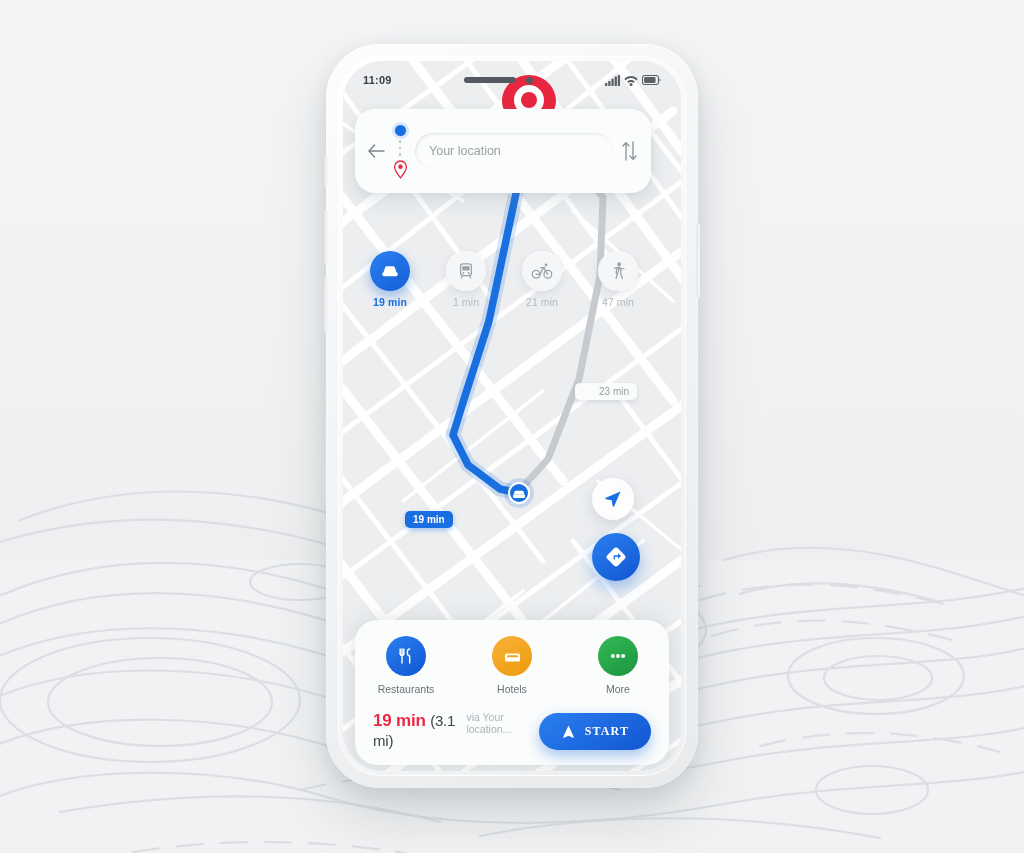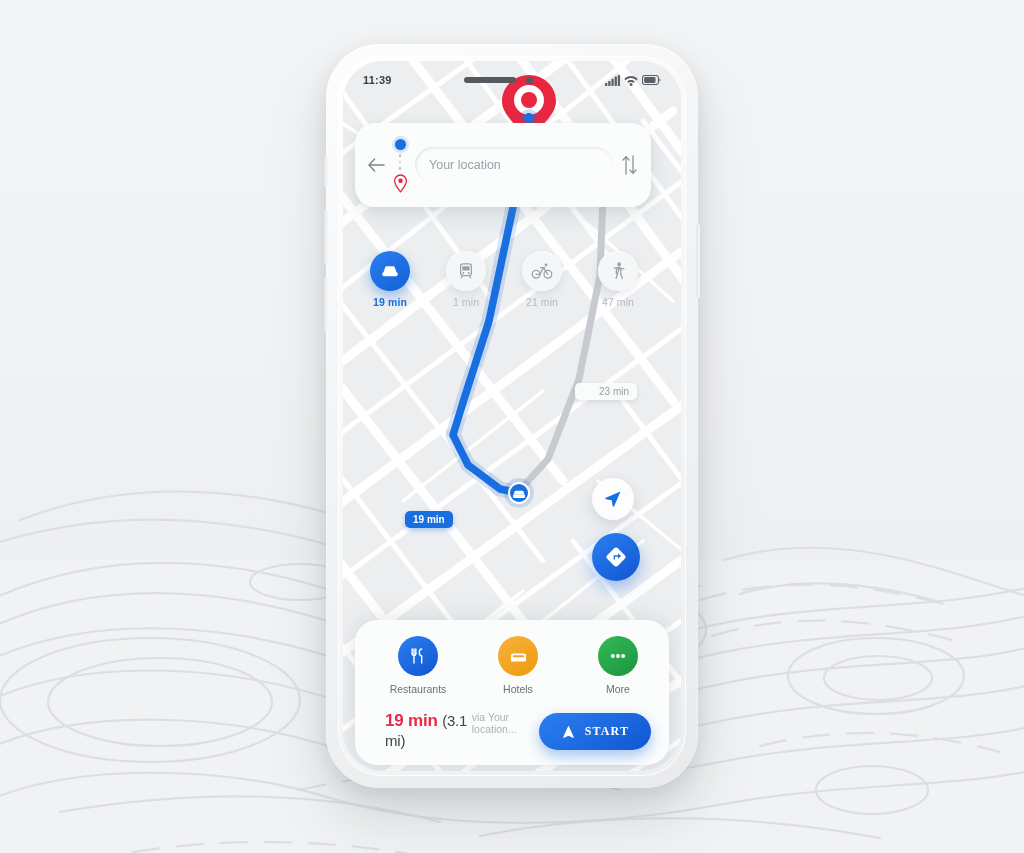--- a/index.html
+++ b/index.html
@@ -60,21 +60,21 @@
   #notchArea { flex:1; display:flex; align-items:center; justify-content:center; gap:10px; }
   #speaker { width:52px; height:6px; border-radius:3px; background:#55595f; }
   #camera { width:7px; height:7px; border-radius:50%; background:#55595f; }
   #statusIcons { display:flex; align-items:center; gap:4px; }
 
   
   #map { position:absolute; inset:0; background:#eceef0; }
 
   
   #searchPanel {
-    position:absolute; left:12px; top:62px; width:296px;
+    position:absolute; left:12px; top:48px; width:296px;
     background:#fbfcfc; border-radius:20px; padding:14px 12px 14px 12px;
     box-shadow:0 8px 20px rgba(130,138,148,0.18), 0 2px 6px rgba(130,138,148,0.10);
     z-index:20;
     display:flex; align-items:center; gap:6px;
   }
   #backBtn { width:18px; flex:0 0 18px; display:flex; align-items:center; justify-content:center; cursor:pointer; }
   #dotsCol { width:18px; flex:0 0 18px; display:flex; flex-direction:column; align-items:center; gap:4px; padding-top:2px; }
   .origin-dot {
     width:11px; height:11px; border-radius:50%; background:#1a6fe0;
     box-shadow:0 0 0 3px rgba(26,111,224,0.16);
@@ -126,21 +126,21 @@
   #fabLocate { left:249px; top:417px; width:42px; height:42px; background:#fdfdfd;
     box-shadow:0 5px 13px rgba(140,148,158,0.28), inset 0 1px 1px rgba(255,255,255,.9); }
   #fabNav { left:249px; top:472px; width:48px; height:48px;
     background:linear-gradient(145deg,#2b7ff0,#1156d2);
     box-shadow:0 7px 16px rgba(26,111,224,0.40); }
 
   
   #bottomCard {
     position:absolute; left:12px; bottom:6px; width:314px;
     background:#fbfcfc; border-radius:22px; z-index:22;
-    padding:16px 14px 14px 26px;
+    padding:16px 14px 14px 14px;
     box-shadow:0 -4px 22px rgba(140,148,158,0.16), 0 6px 16px rgba(140,148,158,0.12);
   }
   #categories { display:flex; justify-content:space-between; padding:0 6px; }
   .cat { width:62px; display:flex; flex-direction:column; align-items:center; gap:7px; cursor:pointer; }
   .cat-circ { width:40px; height:40px; border-radius:50%; display:flex; align-items:center; justify-content:center; }
   .cat-label { font-size:10.5px; color:#6b7178; }
 
   #routeBar { display:flex; align-items:center; justify-content:space-between;
               margin-top:16px; padding:0 4px; }
   #routeInfo { display:flex; flex-direction:row; gap:3px; }
@@ -286,21 +286,21 @@
       </div>
       <div id="fabNav" class="fab">
         <svg width="24" height="24" viewBox="0 0 24 24">
           <rect x="4.5" y="4.5" width="15" height="15" rx="3" transform="rotate(45 12 12)" fill="#ffffff"></rect>
           <path d="M11 14.6 V 11.8 h 3.1 v 1.9 L 17 11 l -2.9 -2.7 v 1.9 h -4.4 v 4.4 Z" fill="#1a6fe0"></path>
         </svg>
       </div>
     </div>
 
     <div id="statusbar">
-      <div id="clock">11:39</div>
+      <div id="clock">11:09</div>
       <div id="notchArea">
         <div id="speaker"></div>
         <div id="camera"></div>
       </div>
       <div id="statusIcons">
         <svg width="15" height="11" viewBox="0 0 15 11">
           <rect x="0" y="8" width="2.3" height="3" rx="0.6" fill="#5b6067"></rect>
           <rect x="3.2" y="6" width="2.3" height="5" rx="0.6" fill="#5b6067"></rect>
           <rect x="6.4" y="3.8" width="2.3" height="7.2" rx="0.6" fill="#5b6067"></rect>
           <rect x="9.6" y="1.6" width="2.3" height="9.4" rx="0.6" fill="#5b6067"></rect>

